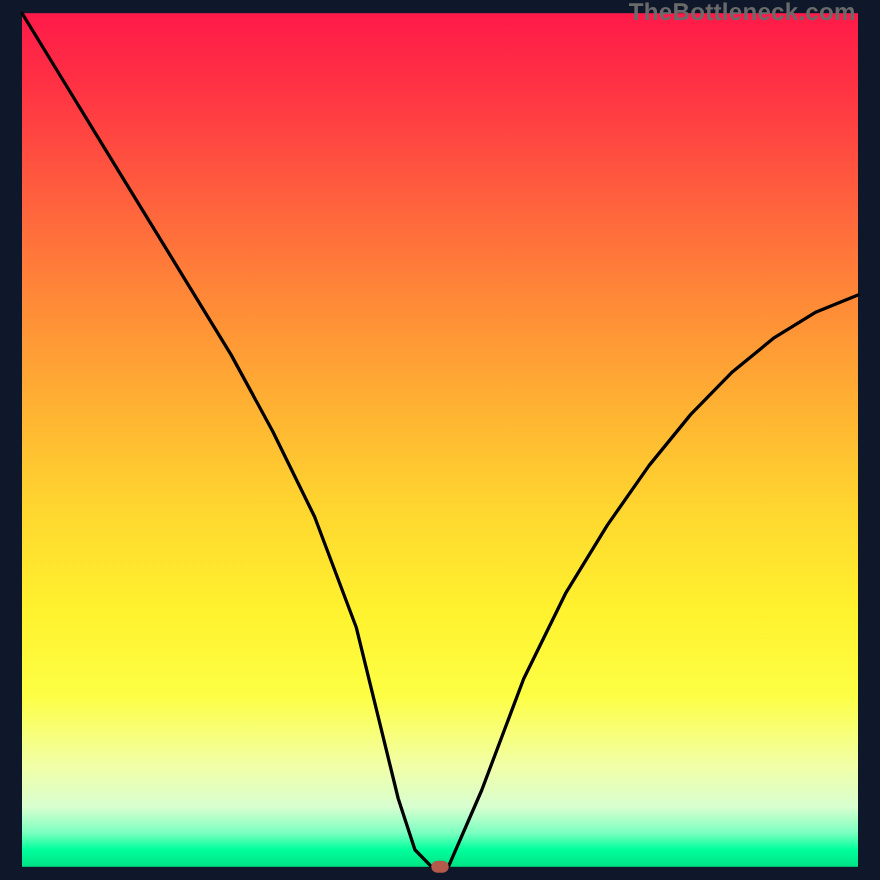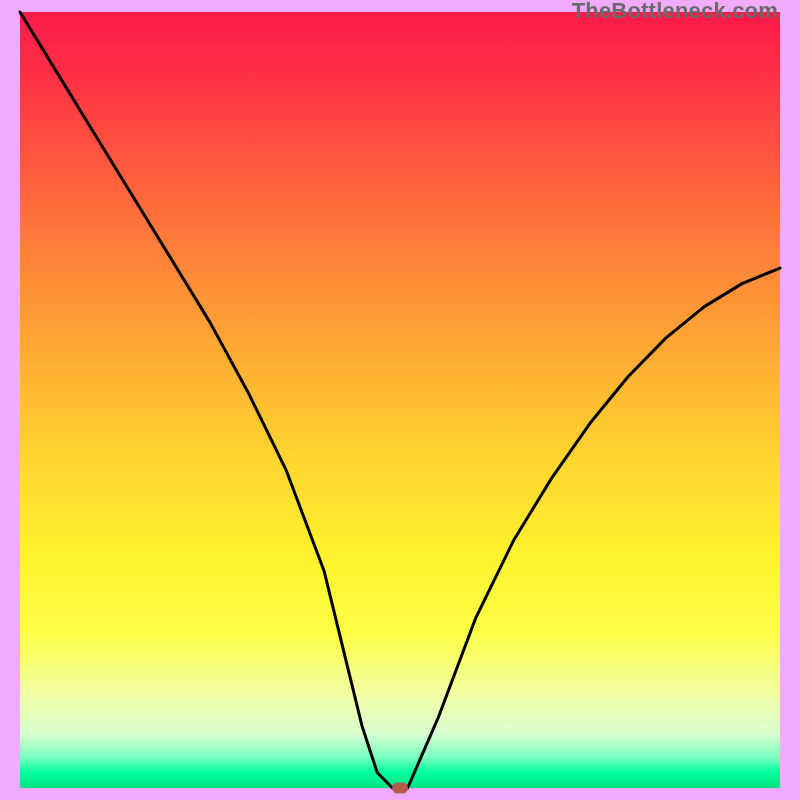--- a/index.html
+++ b/index.html
@@ -8,21 +8,21 @@
     width: 800px;
     height: 800px;
     background: #000;
     font-family: Arial, Helvetica, sans-serif;
     overflow: hidden;
   }
   .frame {
     position: absolute;
     left: 0; top: 0;
     width: 800px; height: 800px;
-    background: #f0abfc;
+    background: #0f172a;
   }
   .plot {
     position: absolute;
     left: 20px;
     width: 760px;
     top: 12px;
     height: 776px;
     background: linear-gradient(to bottom,
       #ff1a49 0%,
       #ff3044 8%,

